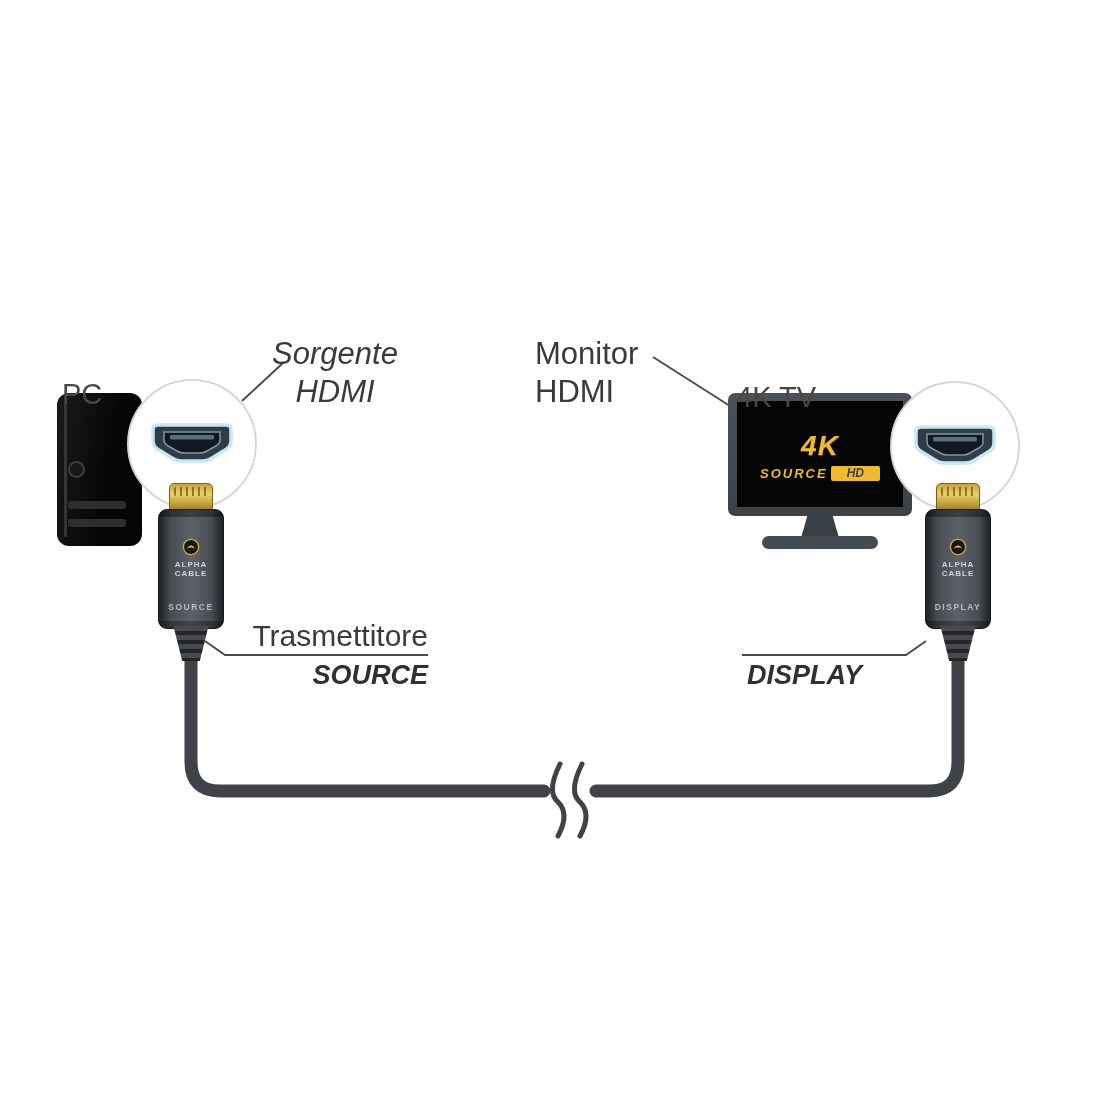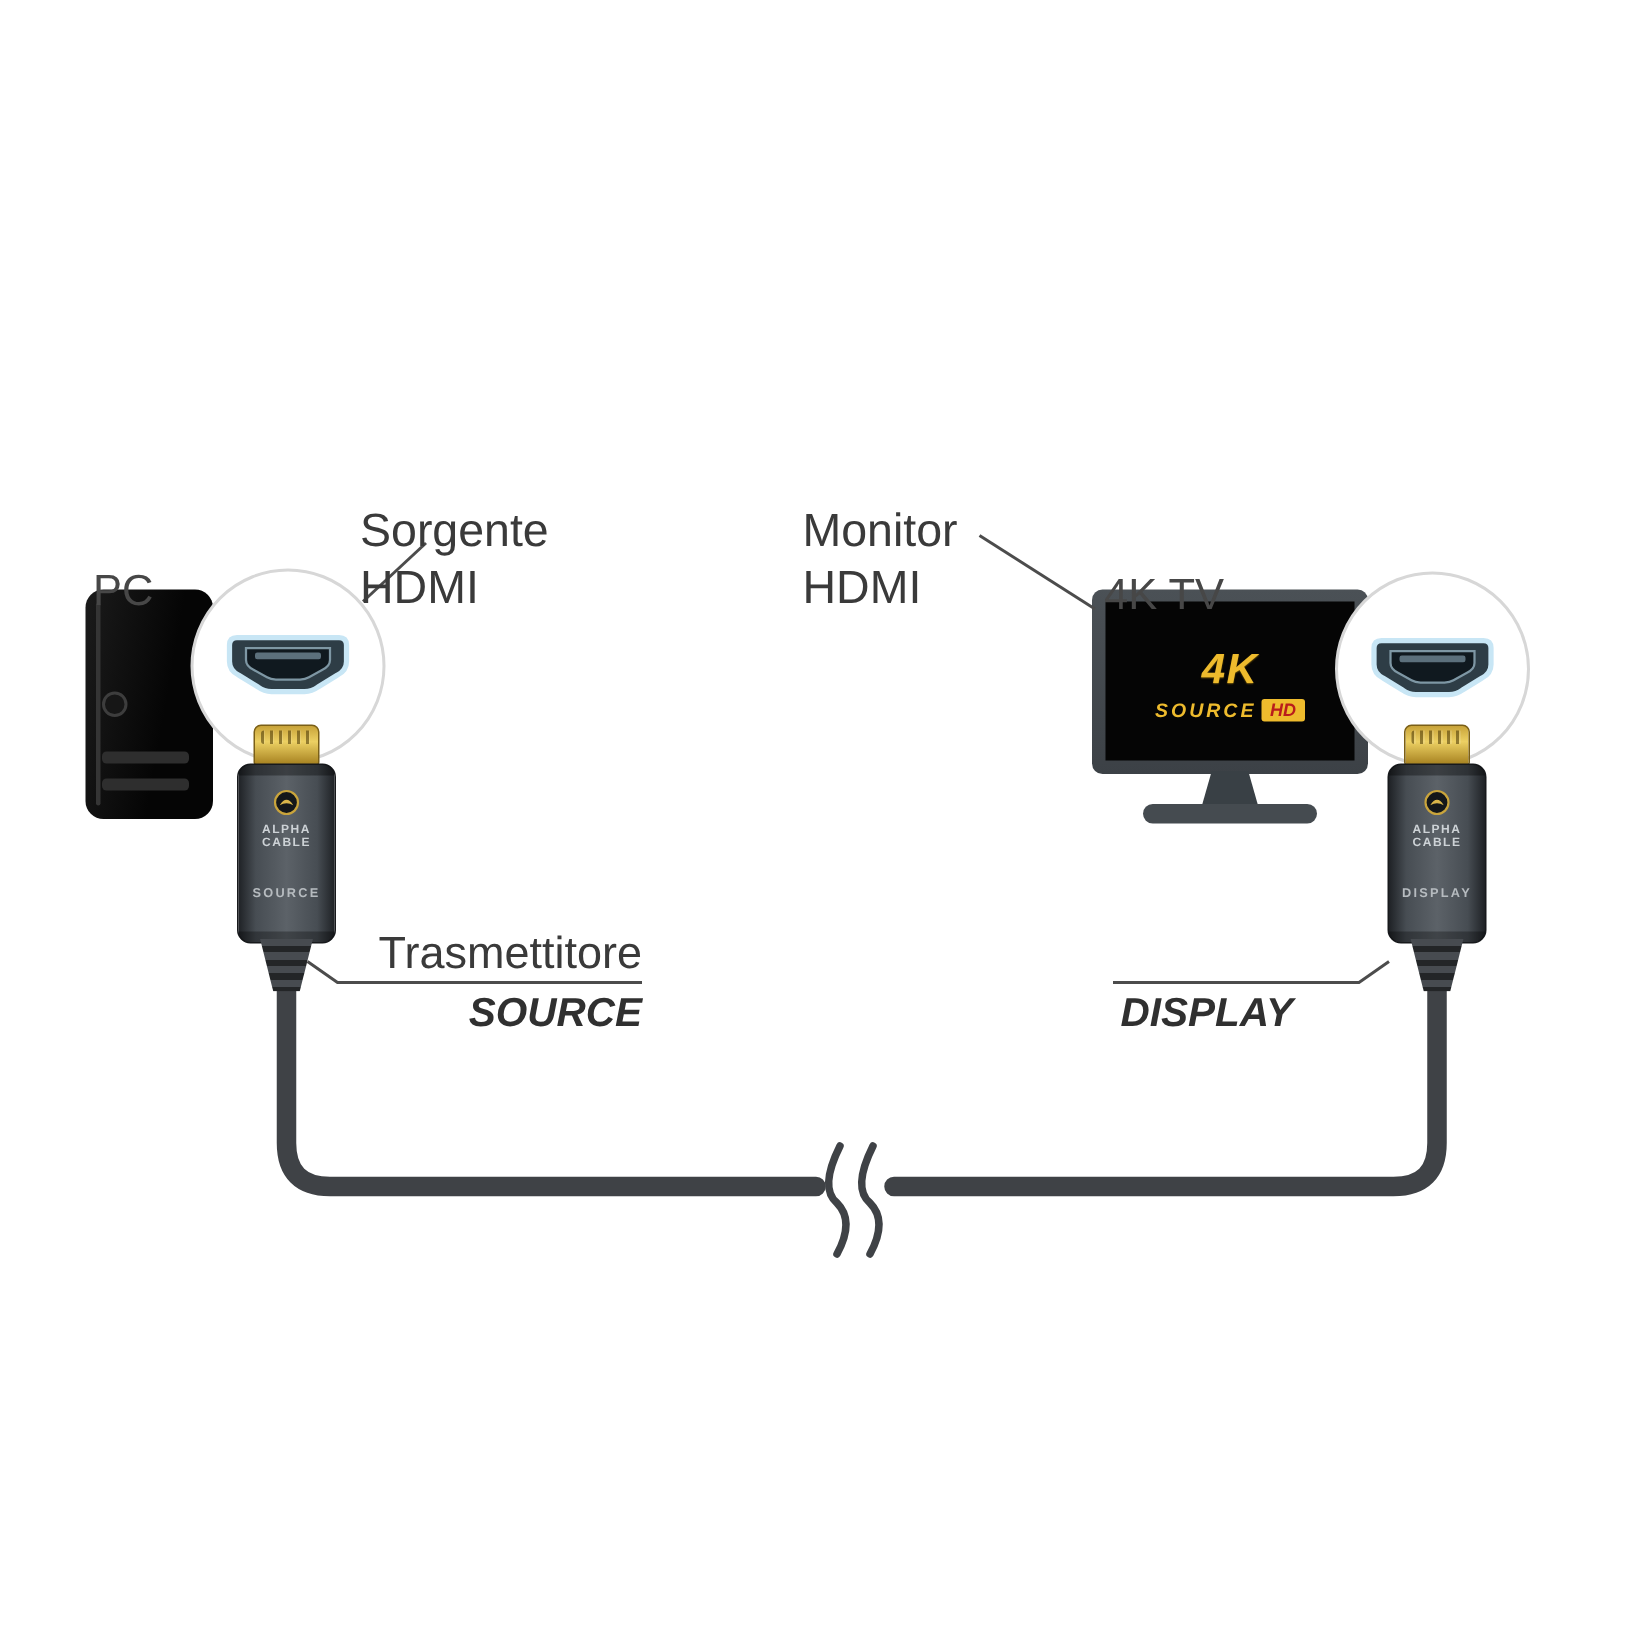--- a/index.html
+++ b/index.html
@@ -20,28 +20,28 @@
 
   
   .zoom-circle{width:126px;height:126px;border-radius:50%;background:#fff;border:2px solid #d7d7d7;z-index:5;display:flex;align-items:center;justify-content:center;}
 
   
   .tv-frame{left:728px;top:393px;width:184px;height:123px;background:linear-gradient(180deg,#4b5156,#3c4146);border-radius:7px;z-index:2;box-sizing:border-box;}
   .tv-screen{position:absolute;left:9px;top:8px;right:9px;bottom:9px;background:#050505;display:flex;flex-direction:column;align-items:center;justify-content:center;}
   .tv-logo-main{font-size:28px;font-weight:800;font-style:italic;color:#eebb2d;letter-spacing:1px;text-shadow:0 1px 1px #6e5308;line-height:38px;}
   .tv-logo-sub{display:flex;gap:3px;align-items:center;margin-top:1px;}
   .tv-logo-ultra{color:#eebb2d;font-weight:700;font-style:italic;font-size:13px;letter-spacing:2px;}
-  .tv-logo-hd{background:#eebb2d;color:#b91c1c;font-weight:800;font-style:italic;font-size:12px;line-height:15px;padding:0 6px;border-radius:2px;}
+  .tv-logo-hd{background:#eebb2d;color:#404040;font-weight:800;font-style:italic;font-size:12px;line-height:15px;padding:0 16px;border-radius:2px;}
   .tv-neck{left:801px;top:514px;width:38px;height:24px;background:#394045;clip-path:polygon(18% 0,82% 0,100% 100%,0 100%);z-index:2;}
   .tv-base{left:762px;top:536px;width:116px;height:13px;background:#454b50;border-radius:7px;z-index:2;}
 
   
   .plug-tip{width:44px;height:28px;background:linear-gradient(180deg,#c8a339,#ecd063 40%,#a47f1e);border:1px solid #7a5f17;border-radius:5px 5px 3px 3px;z-index:6;box-sizing:border-box;}
   .plug-pins{position:absolute;top:3px;left:4px;right:4px;height:9px;background:repeating-linear-gradient(90deg,rgba(70,52,6,.55) 0 2px,rgba(255,255,255,.12) 2px 3px,transparent 3px 6px);border-radius:2px;}
-  .plug-body{width:66px;height:120px;background:linear-gradient(90deg,#1f2226,#474d53 18%,#5c6268 50%,#474d53 82%,#1f2226);border:1px solid #17191c;border-radius:9px;z-index:6;box-sizing:border-box;display:flex;flex-direction:column;align-items:center;padding-top:16px;position:absolute;}
+  .plug-body{width:66px;height:120px;background:linear-gradient(90deg,#1f2226,#474d53 18%,#5c6268 50%,#474d53 82%,#1f2226);border:1px solid #17191c;border-radius:9px;z-index:6;box-sizing:border-box;display:flex;flex-direction:column;align-items:center;padding-top:28px;position:absolute;}
   .plug-body::before{content:"";position:absolute;top:0;left:0;right:0;height:7px;background:rgba(0,0,0,.35);border-radius:9px 9px 0 0;}
   .plug-body::after{content:"";position:absolute;bottom:0;left:0;right:0;height:7px;background:rgba(0,0,0,.3);border-radius:0 0 9px 9px;}
   .brand-text{font-size:8px;line-height:9px;letter-spacing:1px;color:#cdd2d6;font-weight:bold;text-align:center;margin-top:4px;}
   .role-text{font-size:8.5px;letter-spacing:1.5px;color:#b6bbbf;margin-top:24px;font-weight:bold;}
   .boot{width:40px;height:35px;background:repeating-linear-gradient(180deg,#474b50 0 5px,#232527 5px 9px);clip-path:polygon(6% 0,94% 0,72% 100%,28% 100%);z-index:6;}
 
   svg.layer{position:absolute;left:0;top:0;z-index:3;}
   svg.layer-top{position:absolute;left:0;top:0;z-index:7;}
 </style>
 </head>
@@ -127,21 +127,21 @@
   </div>
   <div class="abs boot" style="left:938px;top:626px;"></div>
 
   <svg class="layer-top" width="1100" height="1100">
     <path d="M242,401 L284,362" fill="none" stroke="#4c4c4c" stroke-width="2"></path>
     <path d="M653,357 L730,406" fill="none" stroke="#4c4c4c" stroke-width="2"></path>
     <path d="M428,655 L225,655 L205,641" fill="none" stroke="#4c4c4c" stroke-width="2"></path>
     <path d="M742,655 L906,655 L926,641" fill="none" stroke="#4c4c4c" stroke-width="2"></path>
   </svg>
 
-  <div class="abs callout-text" style="left:240px;top:335px;width:190px;text-align:left;">
+  <div class="abs callout-text" style="left:240px;top:335px;width:190px;text-align:center;font-style:italic;">
     <div>Sorgente</div>
     <div>HDMI</div>
   </div>
 
   <div class="abs callout-text" style="left:535px;top:335px;width:190px;text-align:left;">
     <div>Monitor</div>
     <div>HDMI</div>
   </div>
 
   <div class="abs callout-title" style="left:180px;top:619px;width:248px;text-align:right;">Trasmettitore</div>

